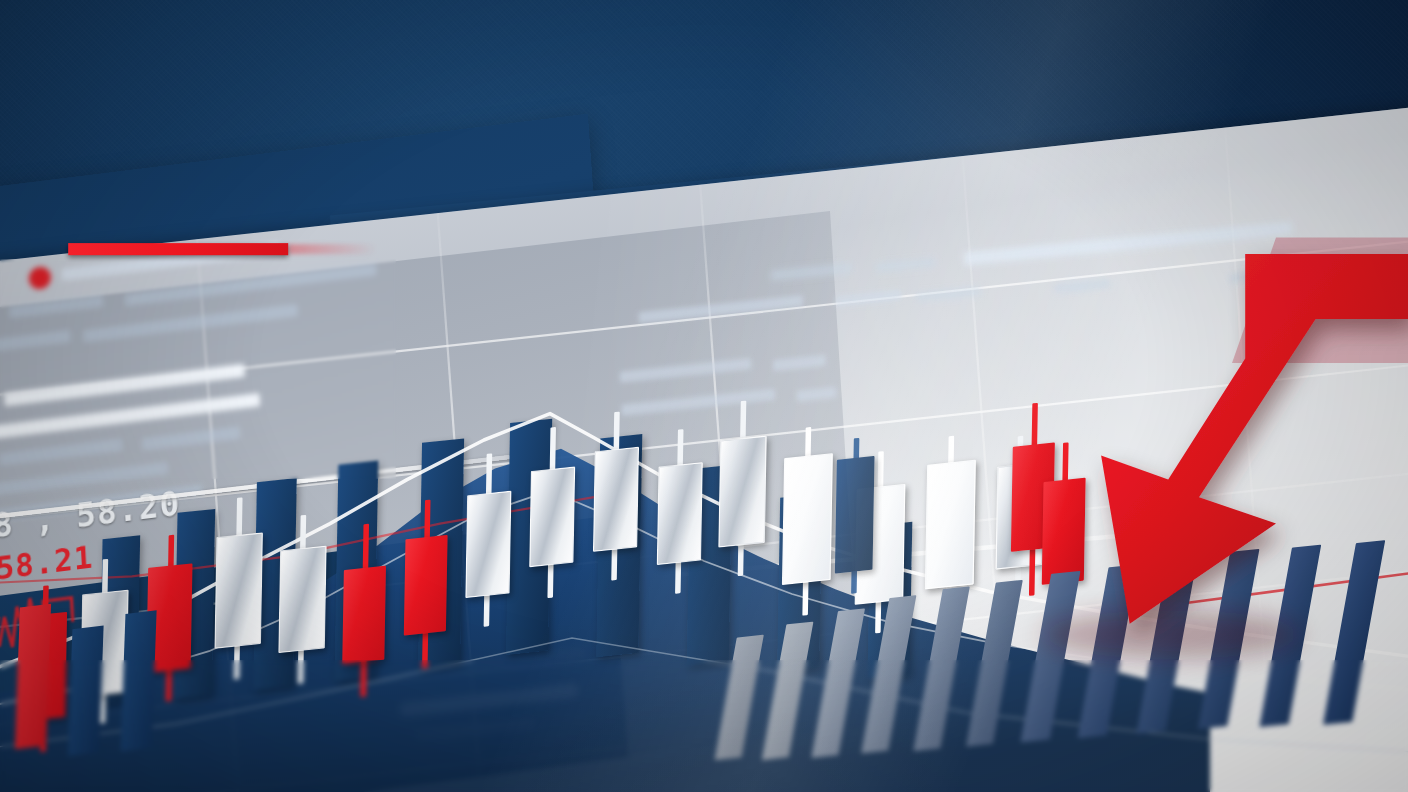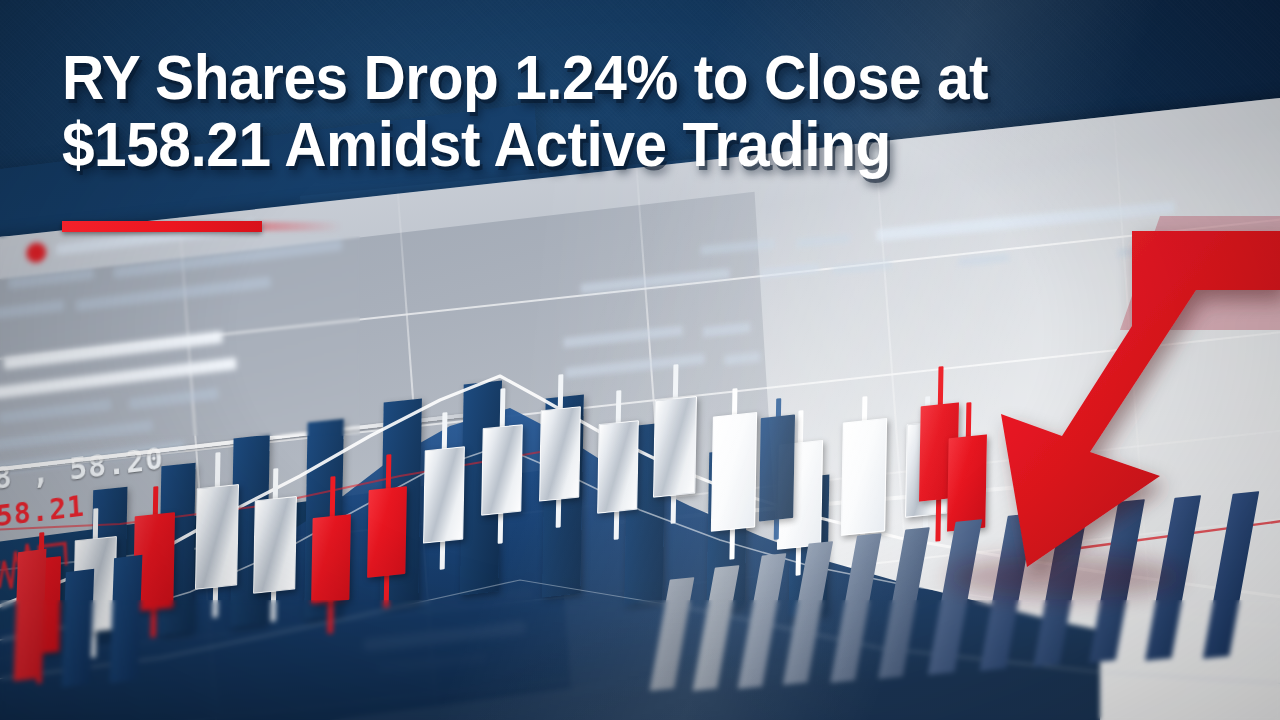--- a/index.html
+++ b/index.html
@@ -556,20 +556,16 @@
 
     <polygon points="1160,216 1280,216 1280,330 1120,330" fill="#b9293f" opacity=".30"></polygon>
 
     <path d="M1132,231 L1280,231 L1280,290 L1196,290 L1090,452 L1160,476 L1027,567
              L1001,414 L1062,436 L1132,326 Z" fill="url(#arrowGrad)" filter="url(#arrowShadow)"></path>
   </svg>
 
   <div class="layer" id="glare"></div>
   <div class="layer" id="vignette"></div>
 
-  <div id="headline-block">
-    <h1 id="headline">RY Shares Drop 1.24% to Close at
-$158.21 Amidst Active Trading</h1>
-  </div>
   <div id="accent-bar-ghost"></div>
   <div id="accent-bar"></div>
 
 </div>
 
 </body></html>

